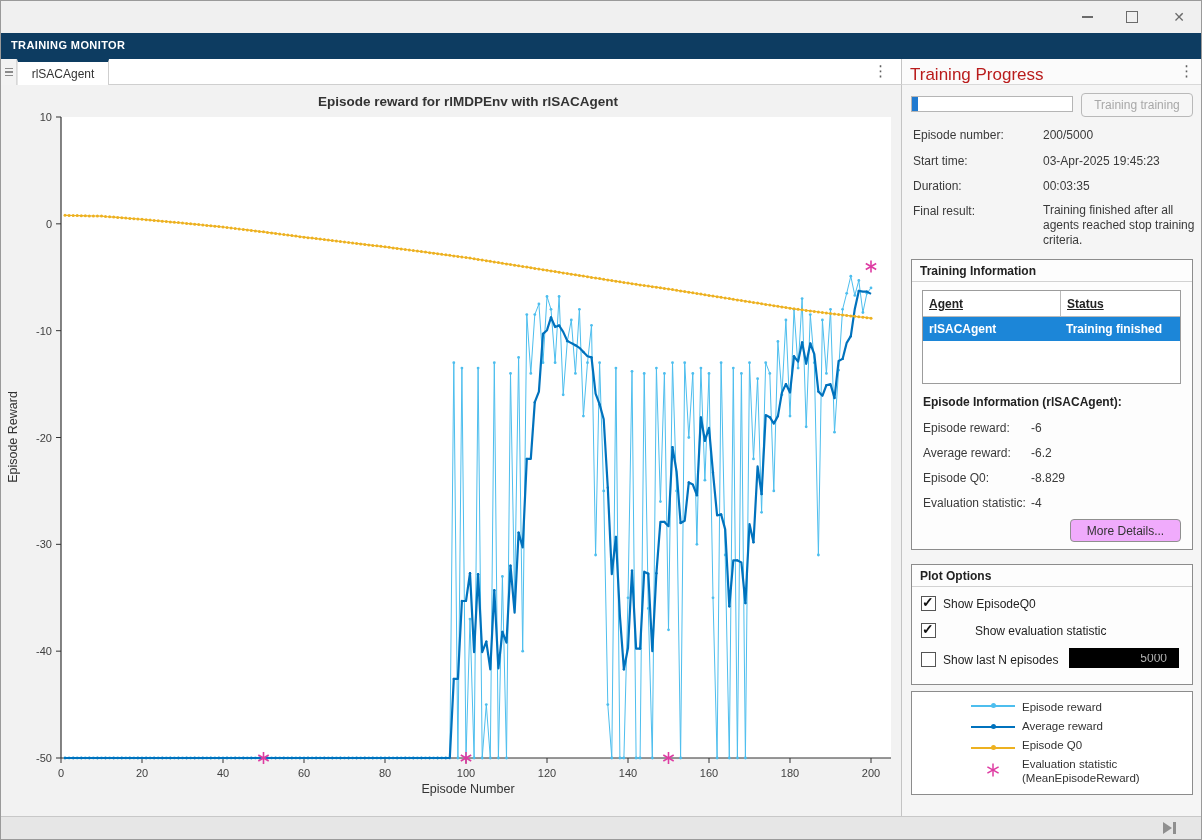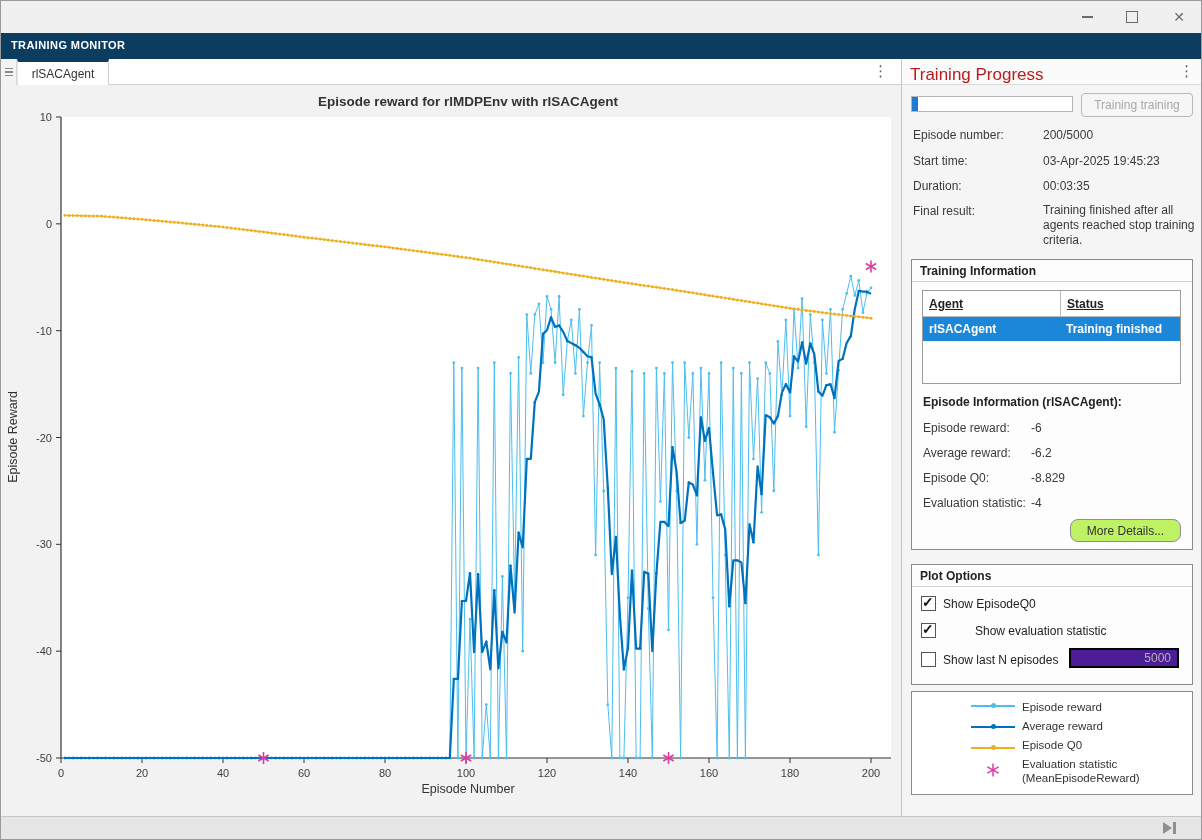--- a/index.html
+++ b/index.html
@@ -22,38 +22,38 @@
   .doctab{left:16px;top:58px;width:92px;height:26px;background:#fff;border-top:3px solid #0d3c61;border-right:1px solid #cfcfcf;border-left:1px solid #e4e4e4;display:flex;align-items:center;justify-content:center;font-size:12px;color:#333;}
   .dots{font-size:15px;color:#5f5f5f;line-height:15px;}
   
   .rpanel{left:900px;top:58px;width:302px;height:759px;background:#f5f5f5;border-left:1px solid #c4c4c4;}
   .rheader{left:900px;top:58px;width:302px;height:26px;background:#fbfbfb;border-bottom:1px solid #d9d9d9;border-left:1px solid #c4c4c4;}
   .rheadertext{left:909px;top:64px;font-size:17px;color:#b91c1c;}
   .progress-track{left:910px;top:95px;width:162px;height:16px;background:#fff;border:1px solid #b5b5b5;}
   .progress-fill{height:100%;}
   .btn{border:1px solid #b9b9b9;border-radius:4px;background:#f6f6f6;display:flex;align-items:center;justify-content:center;font-size:12px;}
   .btn.disabled{color:#a8a8a8;}
-  .btn.normal{color:#333;background:#bef264;border-color:#8f8f8f;border-radius:8px;}
+  .btn.normal{color:#333;background:#f0abfc;border-color:#8f8f8f;}
   .flabel{font-size:12px;color:#3a3a3a;}
   .fvalue{font-size:12px;color:#3a3a3a;}
   .groupbox{border:1px solid #8c8c8c;background:#fdfdfd;}
   .grouptitle{font-size:12px;font-weight:bold;color:#222;padding:4px 0 3px 8px;border-bottom:1px solid #d2d2d2;}
   .itable{left:921px;top:289px;width:259px;height:94px;border:1px solid #9c9c9c;background:#fff;}
   .itable .hrow{display:flex;height:25px;border-bottom:1px solid #bbb;font-weight:bold;font-size:12px;color:#222;text-decoration:underline;}
   .itable .hcell{display:flex;align-items:center;padding-left:6px;}
   .itable .hcell.c1{width:131px;border-right:1px solid #bbb;}
   .itable .hcell.c2{flex:1;}
   .itable .drow{display:flex;height:24px;color:#fff;font-size:12px;font-weight:bold;}
   .itable .dcell{display:flex;align-items:center;padding-left:6px;}
   .itable .dcell.c1{width:131px;}
   .cbrow{display:flex;align-items:center;gap:7px;position:absolute;}
   .cb{width:13px;height:13px;border:1px solid #555;background:#fff;position:relative;}
   .cb.checked::after{content:"✓";position:absolute;left:0px;top:-3px;font-size:14px;font-weight:bold;color:#111;}
   .cblabel{font-size:12px;color:#222;}
-  .ninput{text-align:right;font-size:12px;color:#b3b3b3;border:2px solid #000000;background:#4c1d95;padding:0 6px;font-family:"Liberation Sans",sans-serif;}
+  .ninput{text-align:right;font-size:12px;color:#b3b3b3;border:6px solid #000000;background:#000000;padding:0 6px;font-family:"Liberation Sans",sans-serif;}
   .legline{height:2px;position:relative;}
   .legline i{position:absolute;left:50%;top:-2px;width:5px;height:5px;border-radius:50%;margin-left:-2px;}
   .leglabel{font-size:11.5px;color:#333;line-height:14px;}
   
   .statusbar{left:0;top:815px;width:100%;height:25px;background:#e6e6e6;border-top:1px solid #c8c8c8;}
   .skipwrap{display:flex;align-items:center;gap:1px;}
   .skiptri{width:0;height:0;border-top:6px solid transparent;border-bottom:6px solid transparent;border-left:9px solid #8f8f8f;}
   .skipbar{width:3px;height:12px;background:#8f8f8f;}
   
   svg text{font-family:"Liberation Sans",sans-serif;}

